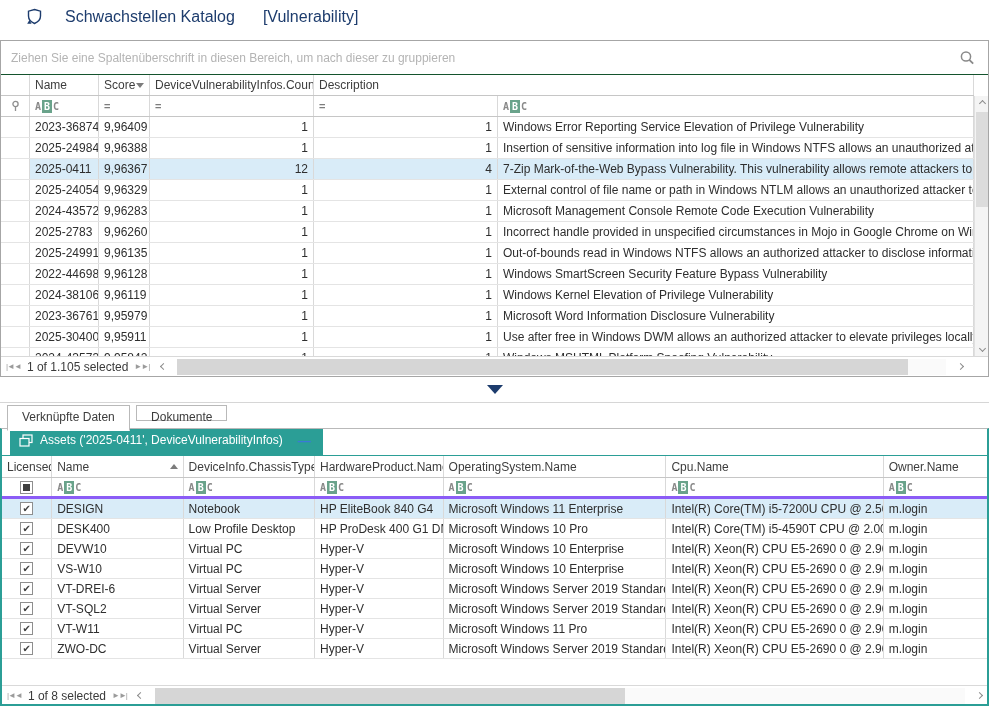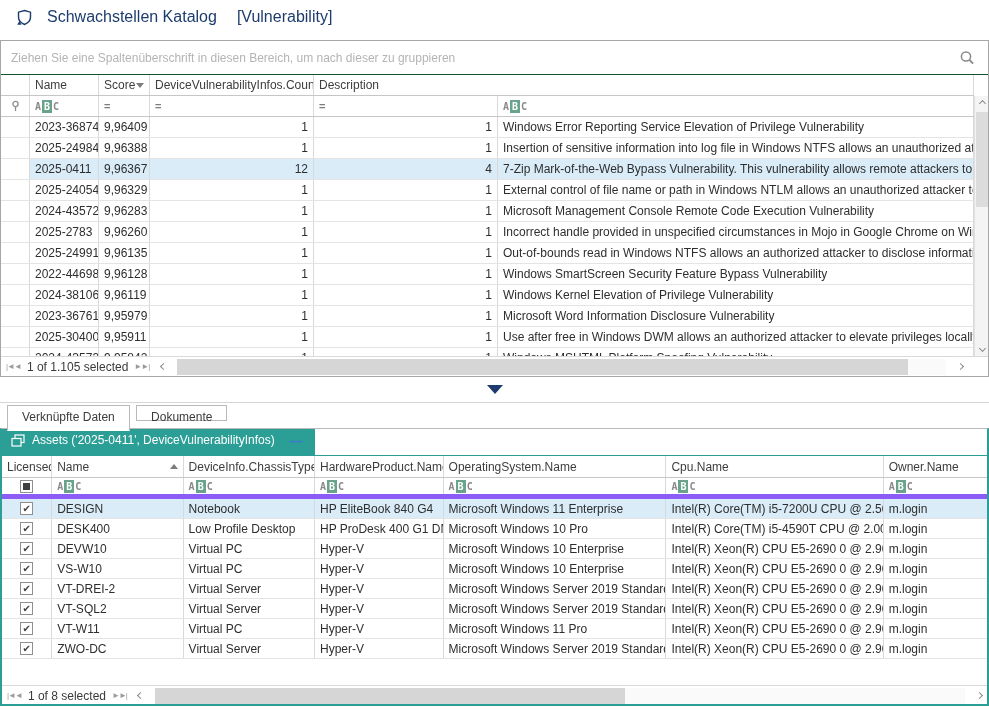--- a/index.html
+++ b/index.html
@@ -1,20 +1,20 @@
 <!DOCTYPE html>
 <html><head>
 <meta charset="utf-8">
 <style>
   * { box-sizing: border-box; margin: 0; padding: 0; }
   html,body { width: 989px; height: 710px; background:#fff; overflow:hidden;
     font-family:"Liberation Sans","DejaVu Sans",sans-serif; font-size:12px; color:#333; cursor:default; }
 
   
-  .title-bar { position:absolute; top:8px; left:16px; display:flex; align-items:center; gap:14px; }
+  .title-bar { position:absolute; top:8px; left:26px; display:flex; gap:22px; }
   .title-text { font-size:16px; color:#1d3c6d; }
   .title-suffix { font-size:16px; color:#1d3c6d; margin-left:6px; }
 
   
   .top-panel { position:absolute; top:40px; left:0; width:989px; height:337px;
     border:1px solid #a6a6a6; background:#fff; }
   .group-panel { height:34px; display:flex; align-items:center; padding:0 10px;
     border-bottom:1px solid #14532d; }
   .group-text { color:#b4b4b4; flex:1; }
   .search-btn { width:22px; height:22px; display:flex; align-items:center; justify-content:center; }
@@ -73,25 +73,25 @@
     border-top:1px solid #d6d6d6; padding-left:7px; }
   .tab { display:inline-block; height:25px; line-height:23px; padding:0 14px; margin-top:1px;
     position:relative; z-index:2; color:#3c3c3c; background:#fff; border:1px solid #b9b9b9; }
   .tab.active { border-bottom:1px solid #fff; margin-bottom:-1px; height:26px; }
   .tab.inactive { margin-left:3px; height:16px; margin-top:2px; line-height:22px; }
 
   .bottom-panel { position:absolute; top:428px; left:0; width:989px; height:278px;
     border:2px solid #2b9e96; border-top:1px solid #b9b9b9; background:#fff; overflow:hidden; }
   .assets-bar-row { height:27px; border-bottom:1px solid #2b9e96; display:flex; align-items:flex-end; }
   .assets-bar { height:26px; background:#2b9e96; color:#fff; display:flex; align-items:center;
-    gap:7px; padding:0 12px 4px 9px; }
+    gap:7px; padding:0 12px 4px 9px; margin-left:8px; }
   .assets-label { color:#fff; }
   .collapse-btn { color:#3b78d8; font-weight:bold; font-size:13px; margin-left:8px; }
   .bhdr { height:22px; border-bottom:1px solid #c6c6c6; display:flex; }
-  .bflt { height:21px; border-bottom:5px solid #8b5cf6; display:flex; }
+  .bflt { height:21px; border-bottom:3px solid #8b5cf6; display:flex; }
   .bg-rows { height:160px; }
   .b-filler { height:26px; }
   .b-status { height:20px; border-top:1px solid #d9d9d9; display:flex; align-items:center;
     gap:6px; padding-left:5px; background:#fff; }
 
   
   .abc { display:inline-flex; align-items:center; font-family:"DejaVu Sans Mono",monospace;
     font-size:10px; font-weight:bold; color:#8a8a8a; letter-spacing:0; }
   .abc .b { background:#6aa38b; color:#fff; padding:1px 2px; margin:0 1px; }
   .eq { color:#7d7d7d; font-size:11px; font-weight:bold; }
@@ -396,21 +396,21 @@
         <div class="cell bw-chassis">Virtual PC</div>
         <div class="cell bw-hw">Hyper-V</div>
         <div class="cell bw-os">Microsoft Windows 10 Enterprise</div>
         <div class="cell bw-cpu">Intel(R) Xeon(R) CPU E5-2690 0 @ 2.90GHz</div>
         <div class="cell bw-owner">m.login</div>
       </div>
       <div class="brow">
         <div class="cell bw-chk">
           <span class="cb">✔</span>
         </div>
-        <div class="cell bw-name">VT-DREI-2</div>
+        <div class="cell bw-name">VT-DREI-6</div>
         <div class="cell bw-chassis">Virtual Server</div>
         <div class="cell bw-hw">Hyper-V</div>
         <div class="cell bw-os">Microsoft Windows Server 2019 Standard</div>
         <div class="cell bw-cpu">Intel(R) Xeon(R) CPU E5-2690 0 @ 2.90GHz</div>
         <div class="cell bw-owner">m.login</div>
       </div>
       <div class="brow">
         <div class="cell bw-chk">
           <span class="cb">✔</span>
         </div>

